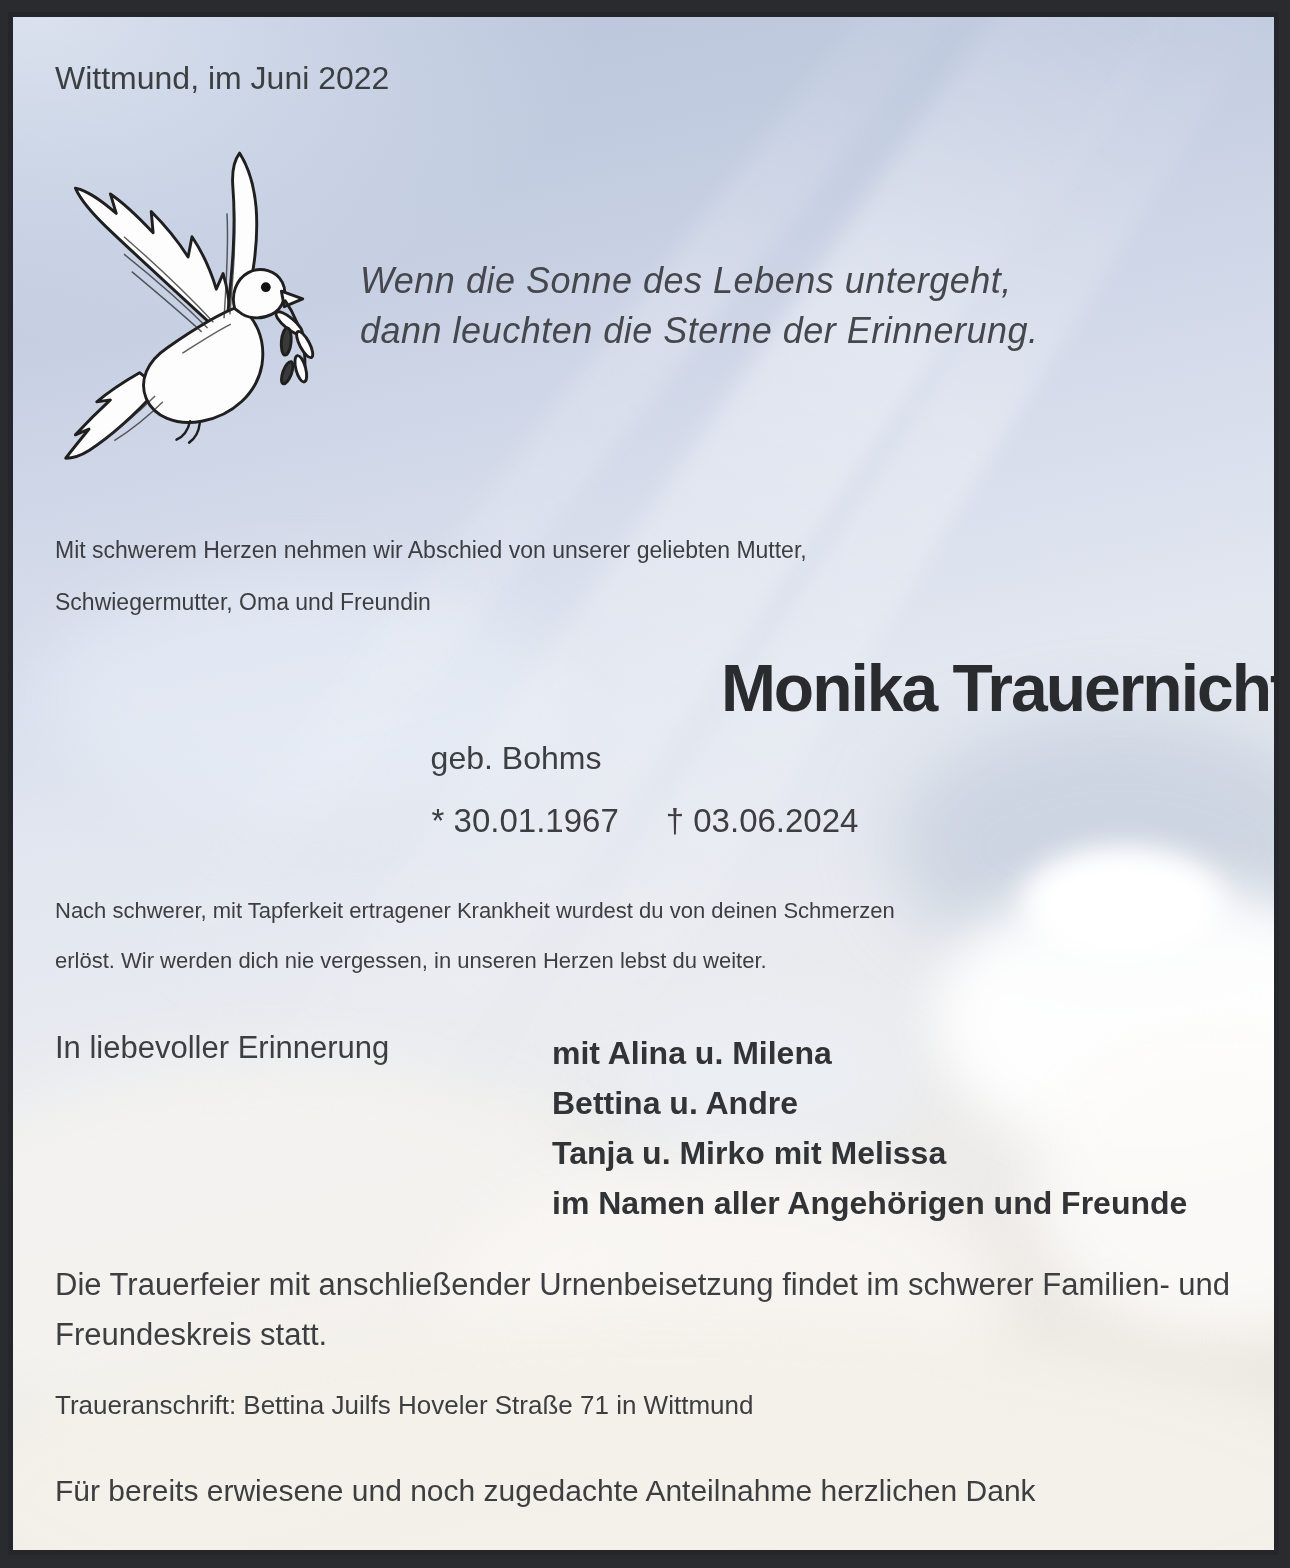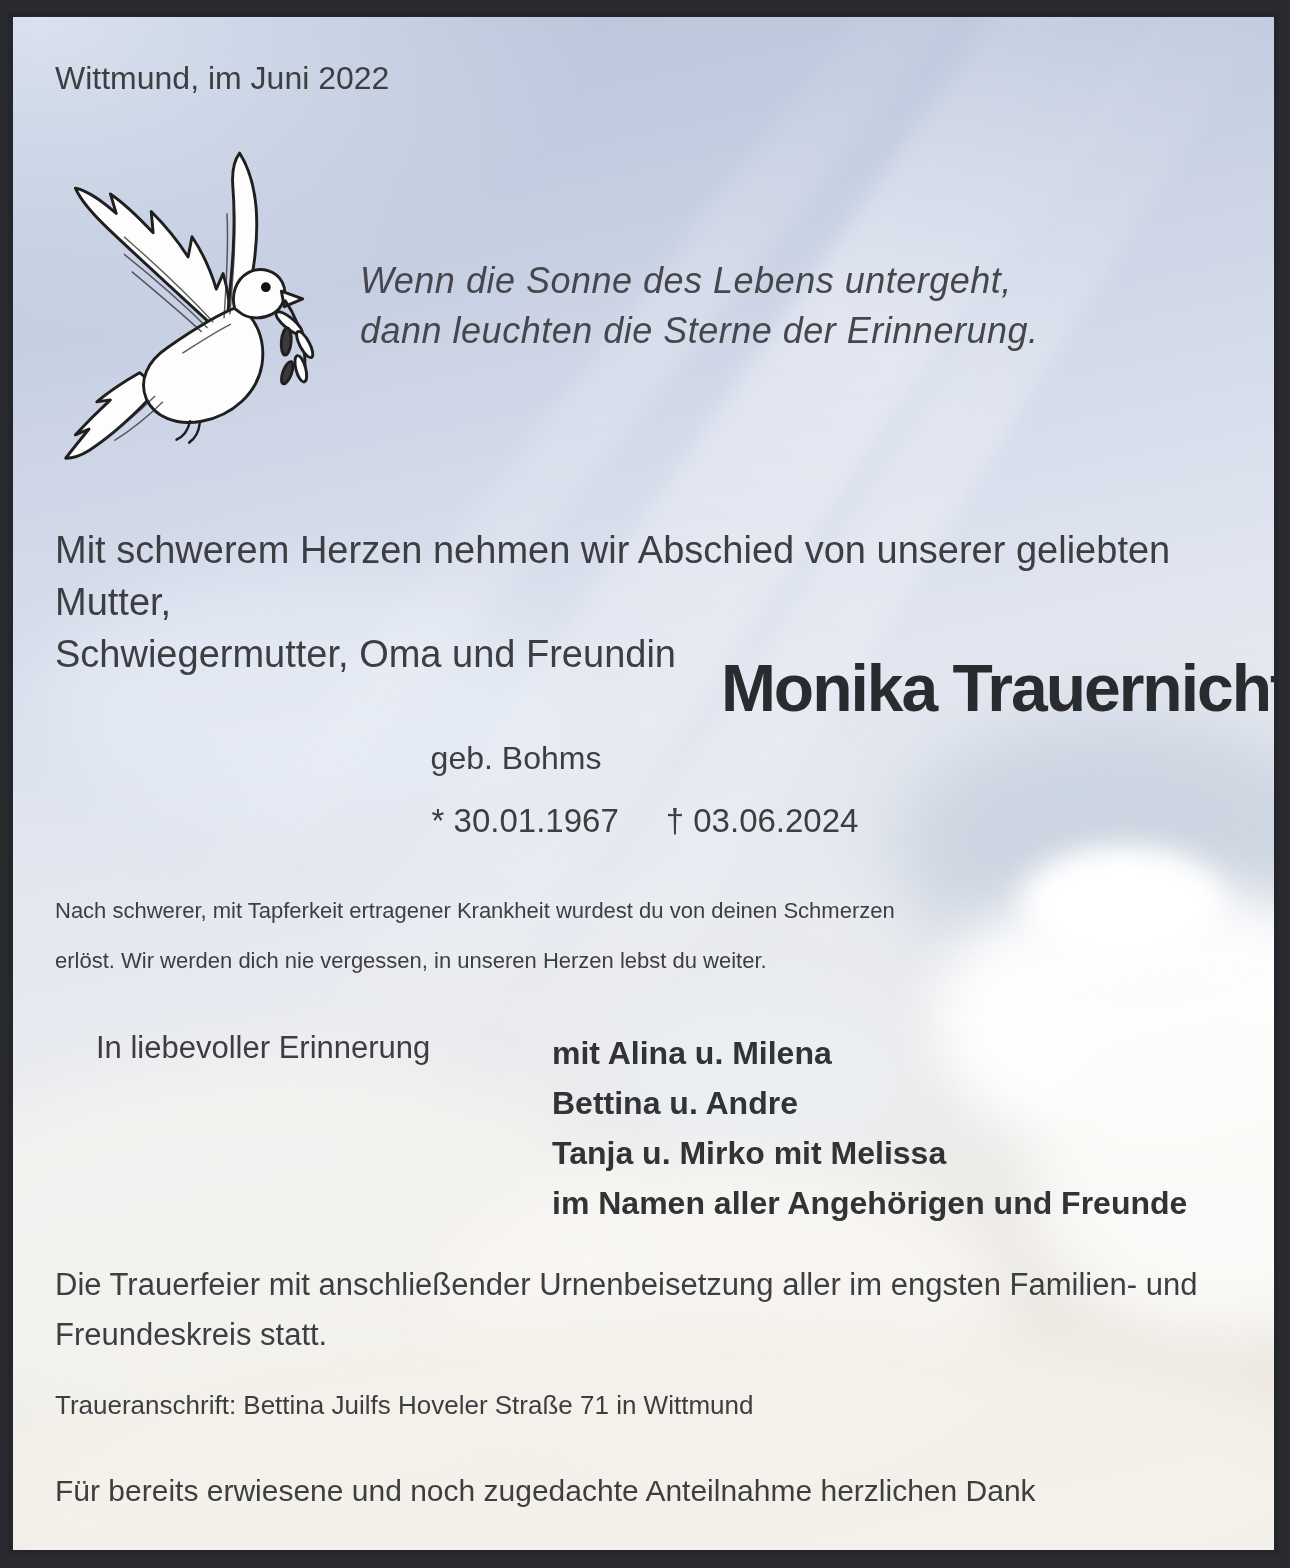--- a/index.html
+++ b/index.html
@@ -46,28 +46,28 @@
 
   .content {
     position:absolute; left:-13px; top:-17px;
     width:1290px; height:1568px;
     color:#3d3e41;
   }
   .txt { position:absolute; white-space:pre-line; }
   .dateline  { left:55px; top:60px;  font-size:32px; }
   .dove      { position:absolute; left:46px; top:124px; width:292px; height:340px; }
   .quote     { left:352px; top:256px; font-size:36px; font-style:italic; line-height:50px; color:#45474c; letter-spacing:0.5px;margin-left:8px; }
-  .intro     { left:55px; top:524px; font-size:38px; line-height:52px; }
+  .intro     { left:55px; top:524px; font-size:23px; line-height:52px; }
   .name      { left:0; top:650px; width:1290px; text-align:right;
                font-size:66px; font-weight:bold; letter-spacing:-2px; color:#2a2b2e; }
   .maiden    { left:0; top:740px; width:1032px; text-align:center; font-size:32px; }
   .dates     { position:absolute; left:0; top:802px; width:1290px;
                display:flex; justify-content:center; gap:47px; font-size:33px; }
   .eulogy    { left:55px; top:886px; font-size:22px; line-height:50px; }
-  .memlabel  { left:55px; top:1030px; font-size:31px;margin-left:41px; }
+  .memlabel  { left:55px; top:1030px; font-size:31px; }
   .mourners  { position:absolute; left:552px; top:1028px; font-size:32px; font-weight:bold; color:#323337; }
   .mourners div { height:50px; line-height:50px; }
   .funeral   { left:55px; top:1260px; font-size:31px; line-height:50px; }
   .address   { left:55px; top:1390px; font-size:26px; }
   .thanks    { left:55px; top:1474px; font-size:30px;text-align:center; }
 </style>
 </head>
 <body>
 
 <div class="frame">
@@ -138,21 +138,21 @@
 
     <div class="txt memlabel">In liebevoller Erinnerung</div>
 
     <div class="mourners">
       <div>mit Alina u. Milena</div>
       <div>Bettina u. Andre</div>
       <div>Tanja u. Mirko mit Melissa</div>
       <div>im Namen aller Angehörigen und Freunde</div>
     </div>
 
-    <div class="txt funeral">Die Trauerfeier mit anschließender Urnenbeisetzung aller im engsten Familien- und
+    <div class="txt funeral">Die Trauerfeier mit anschließender Urnenbeisetzung findet im schwerer Familien- und
 Freundeskreis statt.</div>
 
     <div class="txt address">Traueranschrift: Bettina Juilfs Hoveler Straße 71 in Wittmund</div>
 
     <div class="txt thanks">Für bereits erwiesene und noch zugedachte Anteilnahme herzlichen Dank</div>
 
   </div>
 </div>
 
 </body></html>

